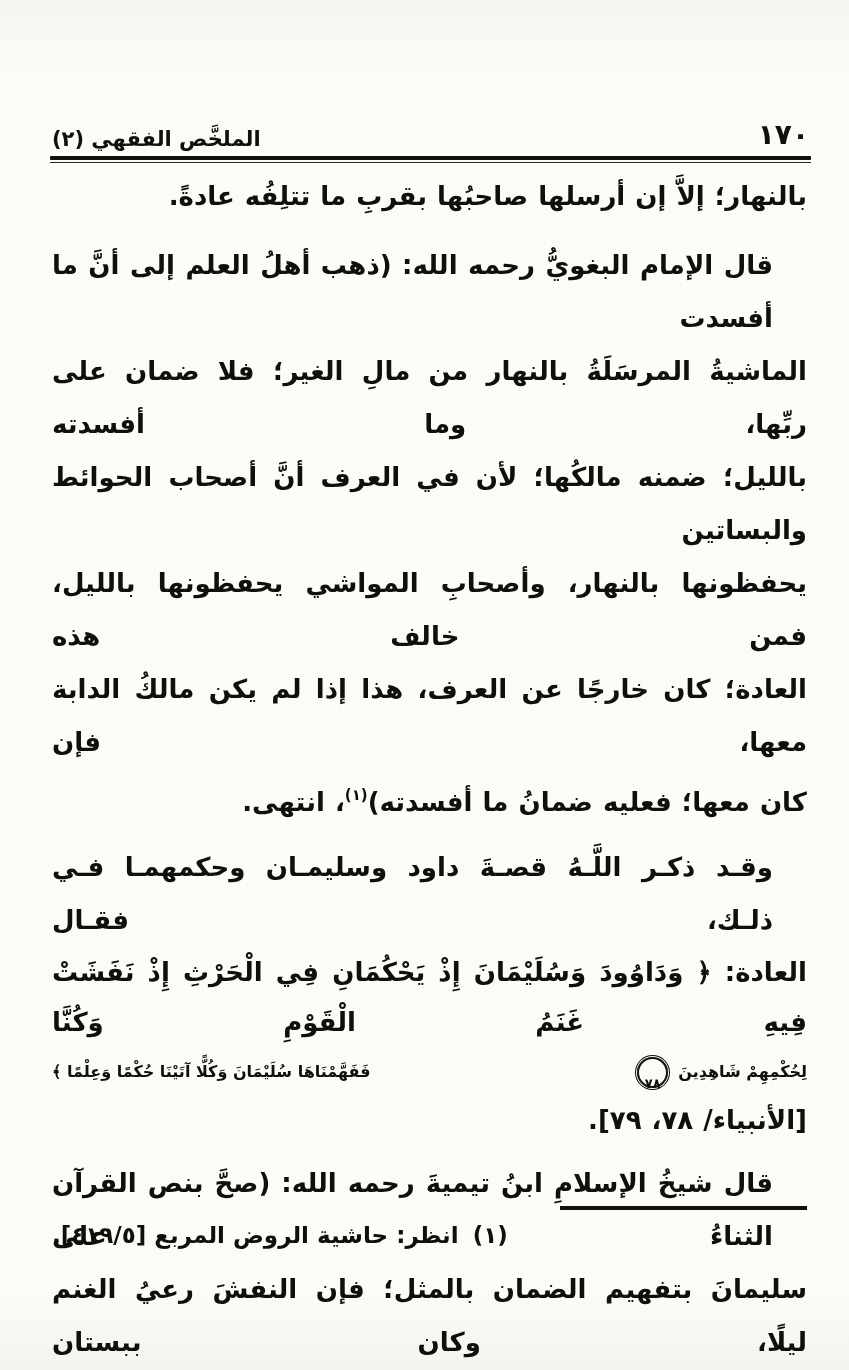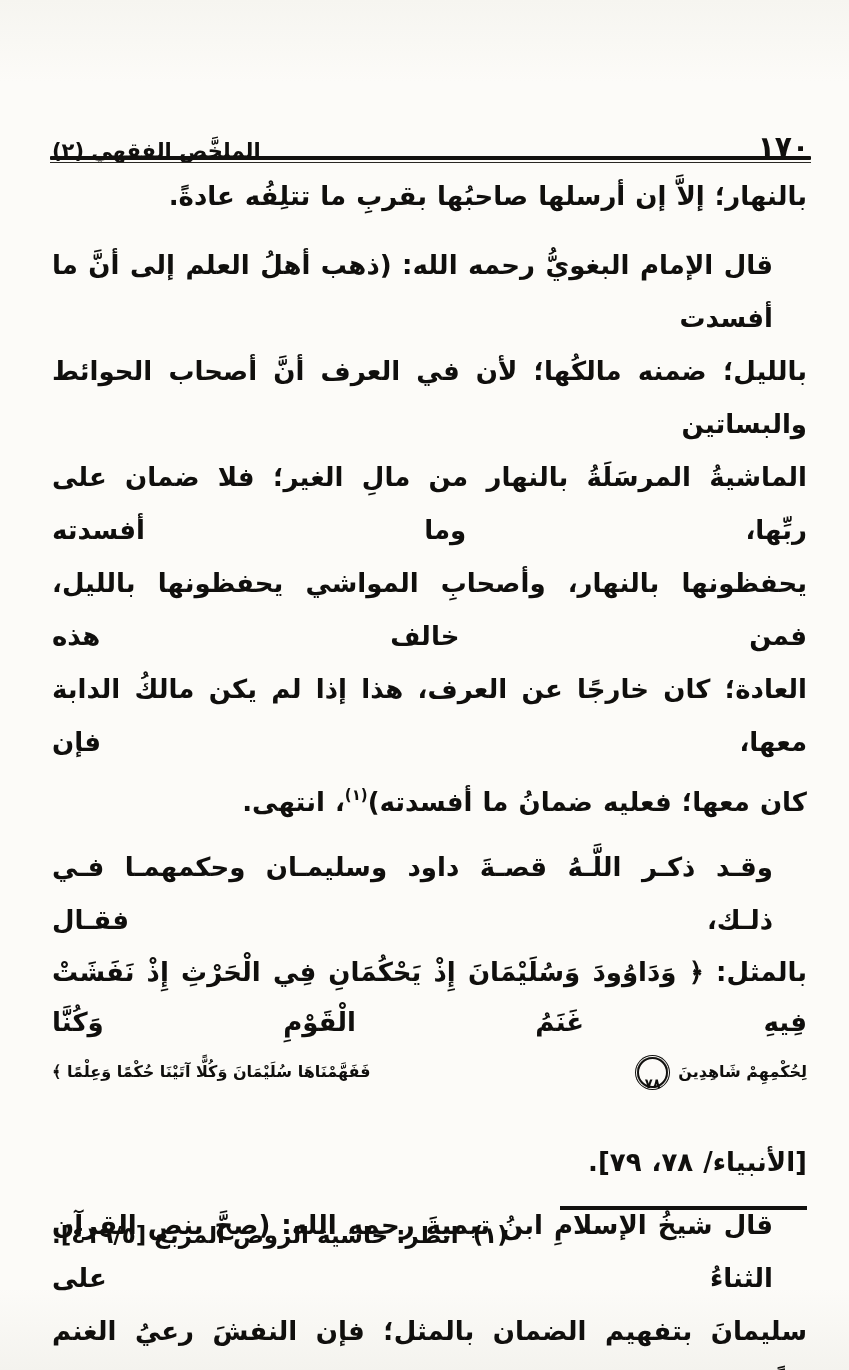--- a/index.html
+++ b/index.html
@@ -21,21 +21,21 @@
   .header {
     position: absolute;
     top: 118px;
     right: 40px;
     left: 52px;
     display: flex;
     justify-content: space-between;
     align-items: flex-end;
     font-weight: bold;
   }
-  .page-number { font-size: 28px; letter-spacing: 1px; margin-top: 12px; }
+  .page-number { font-size: 28px; letter-spacing: 1px; }
   .book-title  { font-size: 21px; text-align: center; }
   .header-rule { position: absolute; top: 156px; right: 38px; left: 50px; }
   .header-rule .thick { height: 4px; background: #12110f; border-radius: 1px; }
   .header-rule .thin  { height: 1px; background: #2a2824; margin-top: 2px; }
   
   .text-body {
     position: absolute;
     top: 170px;
     right: 42px;
     left: 52px;
@@ -65,21 +65,21 @@
     width: 31px;
     height: 31px;
     border: 2.5px solid #12110f;
     border-radius: 50%;
     align-items: flex-start;
     justify-content: center;
     flex: 0 0 auto;
     box-shadow: 0 0 0 1px #fcfbf8, 0 0 0 2px #12110f;
   }
   .ayah-medallion span { font-size: 13px; font-weight: bold; }
-  .ref-line { line-height: 46px; margin-top: 42px; }
+  .ref-line { line-height: 46px; }
   .fn-sup { font-size: 15px; vertical-align: 11px; }
   
   .footnote-area {
     position: absolute;
     top: 1206px;
     right: 42px;
     left: 52px;
   }
   .fn-rule { width: 247px; height: 3.5px; background: #12110f; }
   .fn-line {
@@ -104,30 +104,30 @@
     <div class="thin"></div>
   </div>
 
   <div class="text-body">
 
     <div class="line end">بالنهار؛ إلاَّ إن أرسلها صاحبُها بقربِ ما تتلِفُه عادةً.</div>
 
     <div class="sp16"></div>
 
     <div class="line first">قال الإمام البغويُّ رحمه الله: (ذهب أهلُ العلم إلى أنَّ ما أفسدت</div>
+    <div class="line">الماشيةُ المرسَلَةُ بالنهار من مالِ الغير؛ فلا ضمان على ربِّها، وما أفسدته</div>
     <div class="line">بالليل؛ ضمنه مالكُها؛ لأن في العرف أنَّ أصحاب الحوائط والبساتين</div>
-    <div class="line">الماشيةُ المرسَلَةُ بالنهار من مالِ الغير؛ فلا ضمان على ربِّها، وما أفسدته</div>
     <div class="line">يحفظونها بالنهار، وأصحابِ المواشي يحفظونها بالليل، فمن خالف هذه</div>
     <div class="line">العادة؛ كان خارجًا عن العرف، هذا إذا لم يكن مالكُ الدابة معها، فإن</div>
     <div class="line end"><span>كان معها؛ فعليه ضمانُ ما أفسدته)</span><span class="fn-sup">(١)</span><span>، انتهى.</span></div>
 
     <div class="sp12"></div>
 
     <div class="line first">وقـد ذكـر اللَّـهُ قصـةَ داود وسليمـان وحكمهمـا فـي ذلـك، فقـال</div>
-    <div class="line q-line"><span>بالمثل:</span> <span class="quran">﴿ وَدَاوُودَ وَسُلَيْمَانَ إِذْ يَحْكُمَانِ فِي الْحَرْثِ إِذْ نَفَشَتْ فِيهِ غَنَمُ الْقَوْمِ وَكُنَّا</span></div>
+    <div class="line q-line"><span>العادة:</span> <span class="quran">﴿ وَدَاوُودَ وَسُلَيْمَانَ إِذْ يَحْكُمَانِ فِي الْحَرْثِ إِذْ نَفَشَتْ فِيهِ غَنَمُ الْقَوْمِ وَكُنَّا</span></div>
     <div class="q-flex">
       <span class="q-start">
         <span class="quran">لِحُكْمِهِمْ شَاهِدِينَ</span>
         <span class="ayah-medallion">
             <span>٧٨</span>
           </span>
       </span>
       <span class="quran">فَفَهَّمْنَاهَا سُلَيْمَانَ وَكُلًّا آتَيْنَا حُكْمًا وَعِلْمًا ﴾</span>
     </div>
     <div class="line end ref-line">[الأنبياء/ ٧٨، ٧٩].</div>

